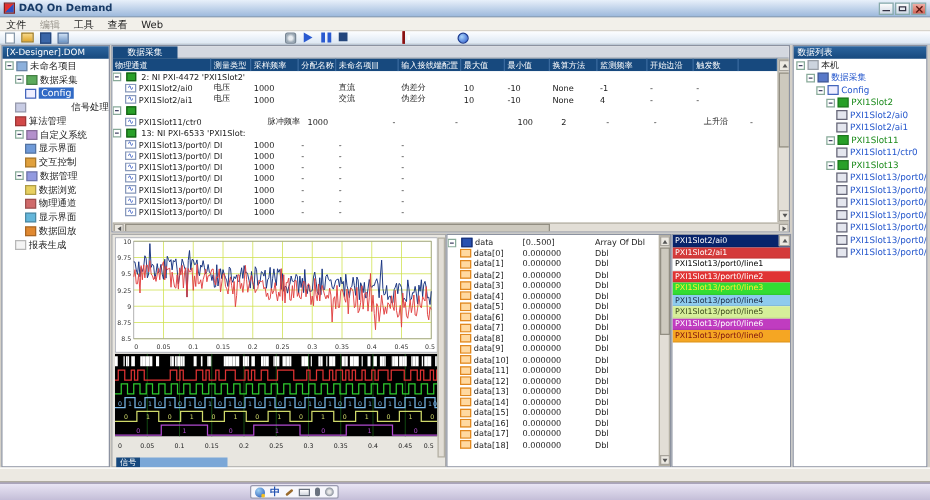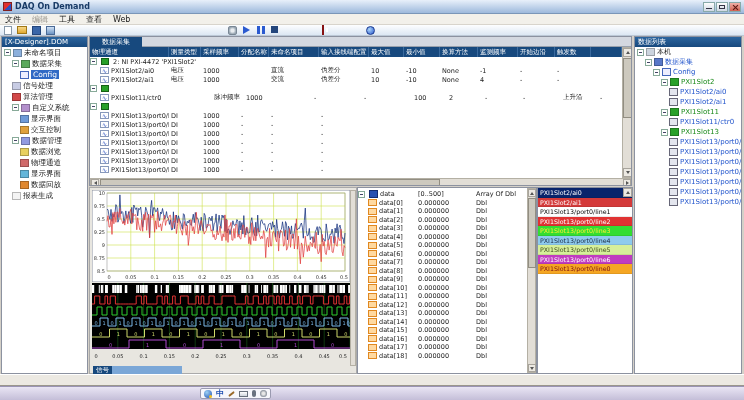--- a/index.html
+++ b/index.html
@@ -146,21 +146,21 @@
       </div>
       <div class="trow" style="padding-left: 10px;">
         <span class="expander"></span>
         <span class="ti ti-daq"></span>
         <span class="tlabel">数据采集</span>
       </div>
       <div class="trow sel" style="padding-left: 18px;">
         <span class="ti ti-config"></span>
         <span class="tlabel">Config</span>
       </div>
-      <div class="trow" style="padding-left: 10px;">
+      <div class="trow" style="padding-left: 10px; justify-content: space-between;">
         <span class="ti ti-signal"></span>
         <span class="tlabel">信号处理</span>
       </div>
       <div class="trow" style="padding-left: 10px;">
         <span class="ti ti-algo"></span>
         <span class="tlabel">算法管理</span>
       </div>
       <div class="trow" style="padding-left: 10px;">
         <span class="expander"></span>
         <span class="ti ti-custom"></span>
@@ -278,20 +278,21 @@
         <span class="td" style="width: 35px;">100</span>
         <span class="td" style="width: 36px;">2</span>
         <span class="td" style="width: 38px;">-</span>
         <span class="td" style="width: 40px;">-</span>
         <span class="td" style="width: 37px;">上升沿</span>
         <span class="td" style="width: 36px;">-</span>
       </div>
       <div class="tr">
         <span class="expander"></span>
         <span class="grp-icon"></span>
+        <span class="td" style="width: 440px;">13: NI PXI-6533 'PXI1Slot:</span>
       </div>
       <div class="tr">
         <span class="td" style="width: 79px; display: flex; align-items: center; padding-left: 0px;">
           <span class="ch-icon">∿</span>
           <span style="font-size: 6.5px; overflow: hidden; white-space: nowrap;">PXI1Slot13/port0/line1</span>
         </span>
         <span class="td" style="width: 32px;">DI</span>
         <span class="td" style="width: 38px;">1000</span>
         <span class="td" style="width: 30px;">-</span>
         <span class="td" style="width: 50px;">-</span>

